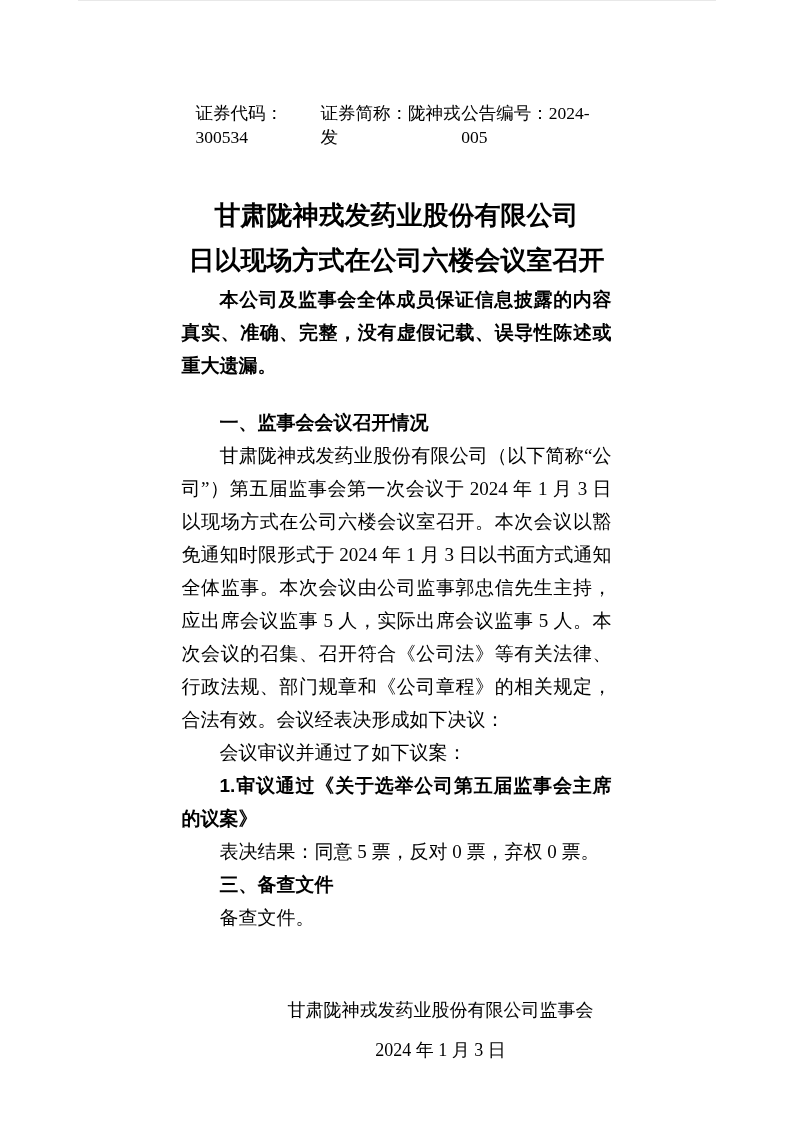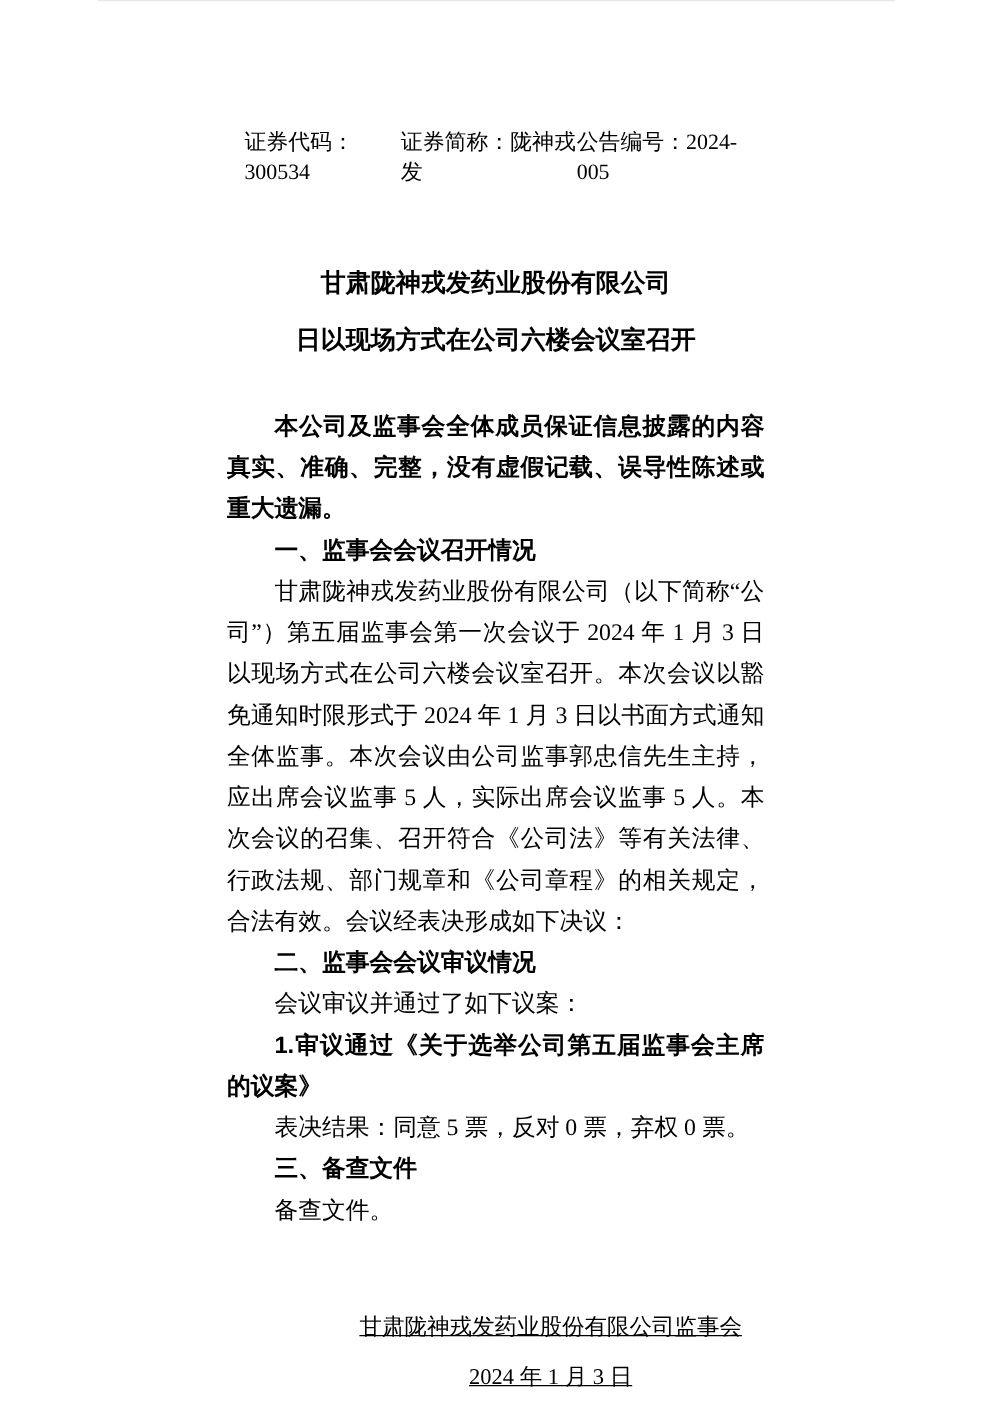--- a/index.html
+++ b/index.html
@@ -20,54 +20,52 @@
   }
   .doc-header {
     display: flex;
     justify-content: space-between;
     align-items: baseline;
     font-size: 17.5px;
     line-height: 24px;
     padding: 0 12px 0 14px;
   }
   .doc-title {
-    margin-top: 56px;
+    margin-top: 44px;
     text-align: center;
     font-weight: 700;
-    font-size: 20px;
+    font-size: 26px;
     line-height: 45px;
     font-family: "Liberation Sans", "DejaVu Sans", sans-serif;
   }
   .body-text {
     font-size: 19px;
     line-height: 33px;
     text-align: justify;
     text-indent: 2em;
   }
   .declaration {
-    margin-top: 30px;
     font-weight: 700;
     font-family: "Liberation Sans", "DejaVu Sans", sans-serif;
   }
   .section-heading {
     font-weight: 700;
     font-family: "Liberation Sans", "DejaVu Sans", sans-serif;
   }
-  .gap-before { }
+  .gap-before { margin-top: 24px; }
   .signature-block {
     margin-top: 56px;
     text-align: right;
     padding-right: 18px;
   }
   .signature-inner {
     display: inline-block;
     text-align: center;
     font-size: 18px;
     line-height: 40px;
-    text-decoration: underline;
   }
 </style>
 </head>
 <body>
 
 <div class="page">
 
   <div class="doc-header">
     <span>证券代码：300534</span>
     <span>证券简称：陇神戎发</span>
@@ -77,21 +75,20 @@
   <div class="doc-title">
     <div>甘肃陇神戎发药业股份有限公司</div>
     <div>日以现场方式在公司六楼会议室召开</div>
   </div>
 
   <p class="body-text declaration">本公司及监事会全体成员保证信息披露的内容真实、准确、完整，没有虚假记载、误导性陈述或重大遗漏。</p>
 
   <p class="body-text section-heading gap-before">一、监事会会议召开情况</p>
   <p class="body-text">甘肃陇神戎发药业股份有限公司（以下简称“公司”）第五届监事会第一次会议于 2024 年 1 月 3 日以现场方式在公司六楼会议室召开。本次会议以豁免通知时限形式于 2024 年 1 月 3 日以书面方式通知全体监事。本次会议由公司监事郭忠信先生主持，应出席会议监事 5 人，实际出席会议监事 5 人。本次会议的召集、召开符合《公司法》等有关法律、行政法规、部门规章和《公司章程》的相关规定，合法有效。会议经表决形成如下决议：</p>
 
-  <p class="body-text section-heading">二、监事会会议审议情况</p>
   <p class="body-text">会议审议并通过了如下议案：</p>
 
   <p class="body-text section-heading">1.审议通过《关于选举公司第五届监事会主席的议案》</p>
   <p class="body-text">表决结果：同意 5 票，反对 0 票，弃权 0 票。</p>
 
   <p class="body-text section-heading">三、备查文件</p>
   <p class="body-text">备查文件。</p>
 
   <div class="signature-block">
     <div class="signature-inner">

